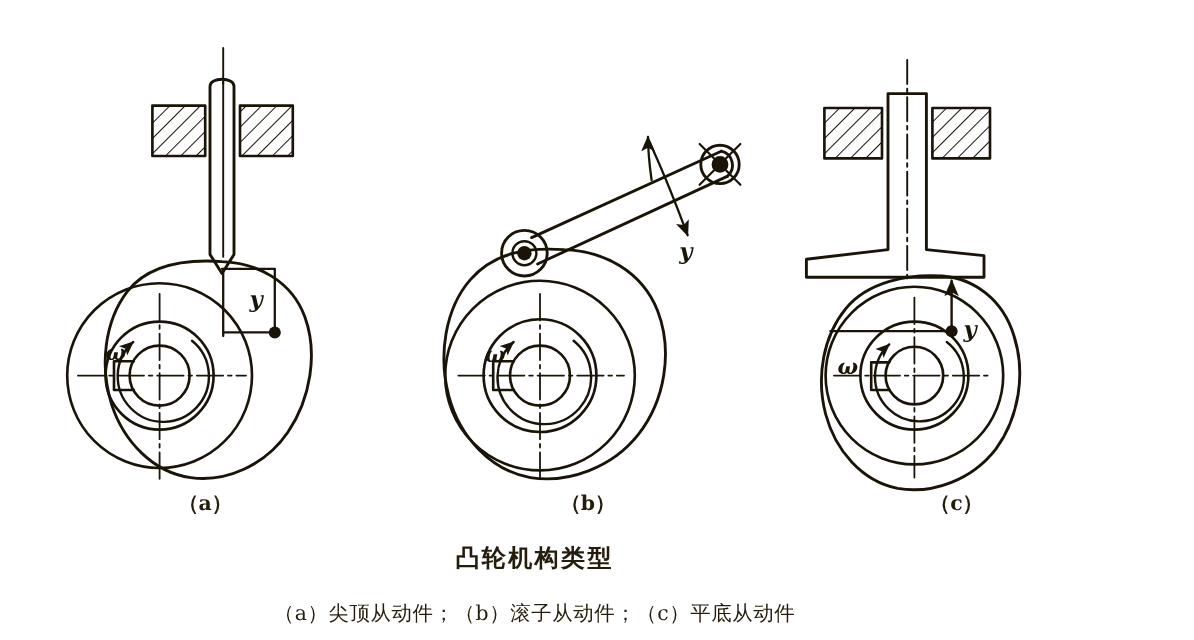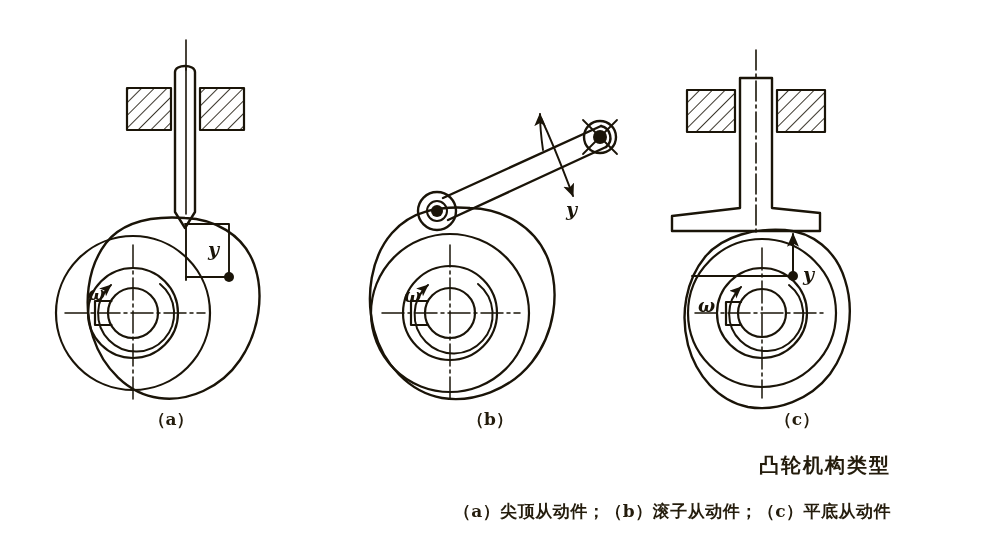--- a/index.html
+++ b/index.html
@@ -19,34 +19,34 @@
     position: absolute;
     left: 0;
     top: 0;
     width: 995px;
     height: 533px;
   }
   .caption-block {
     position: absolute;
     left: 0;
     width: 891px;
-    text-align: right;
+    text-align: center;
     color: #241c0c;
   }
   #caption-title {
     top: 452px;
     font-size: 20px;
     font-weight: bold;
     letter-spacing: 2px;
     font-family: "DejaVu Serif", "Liberation Serif", serif;
   }
   #caption-sub {
     top: 500px;
     font-size: 17px;
-    font-weight: bold;
+    font-weight: normal;
     letter-spacing: 0.5px;
     font-family: "DejaVu Serif", "Liberation Serif", serif;
   }
   .panel-label {
     position: absolute;
     font-size: 17px;
     font-weight: bold;
     color: #241c0c;
     font-family: "DejaVu Serif", "Liberation Serif", serif;
     text-align: center;

